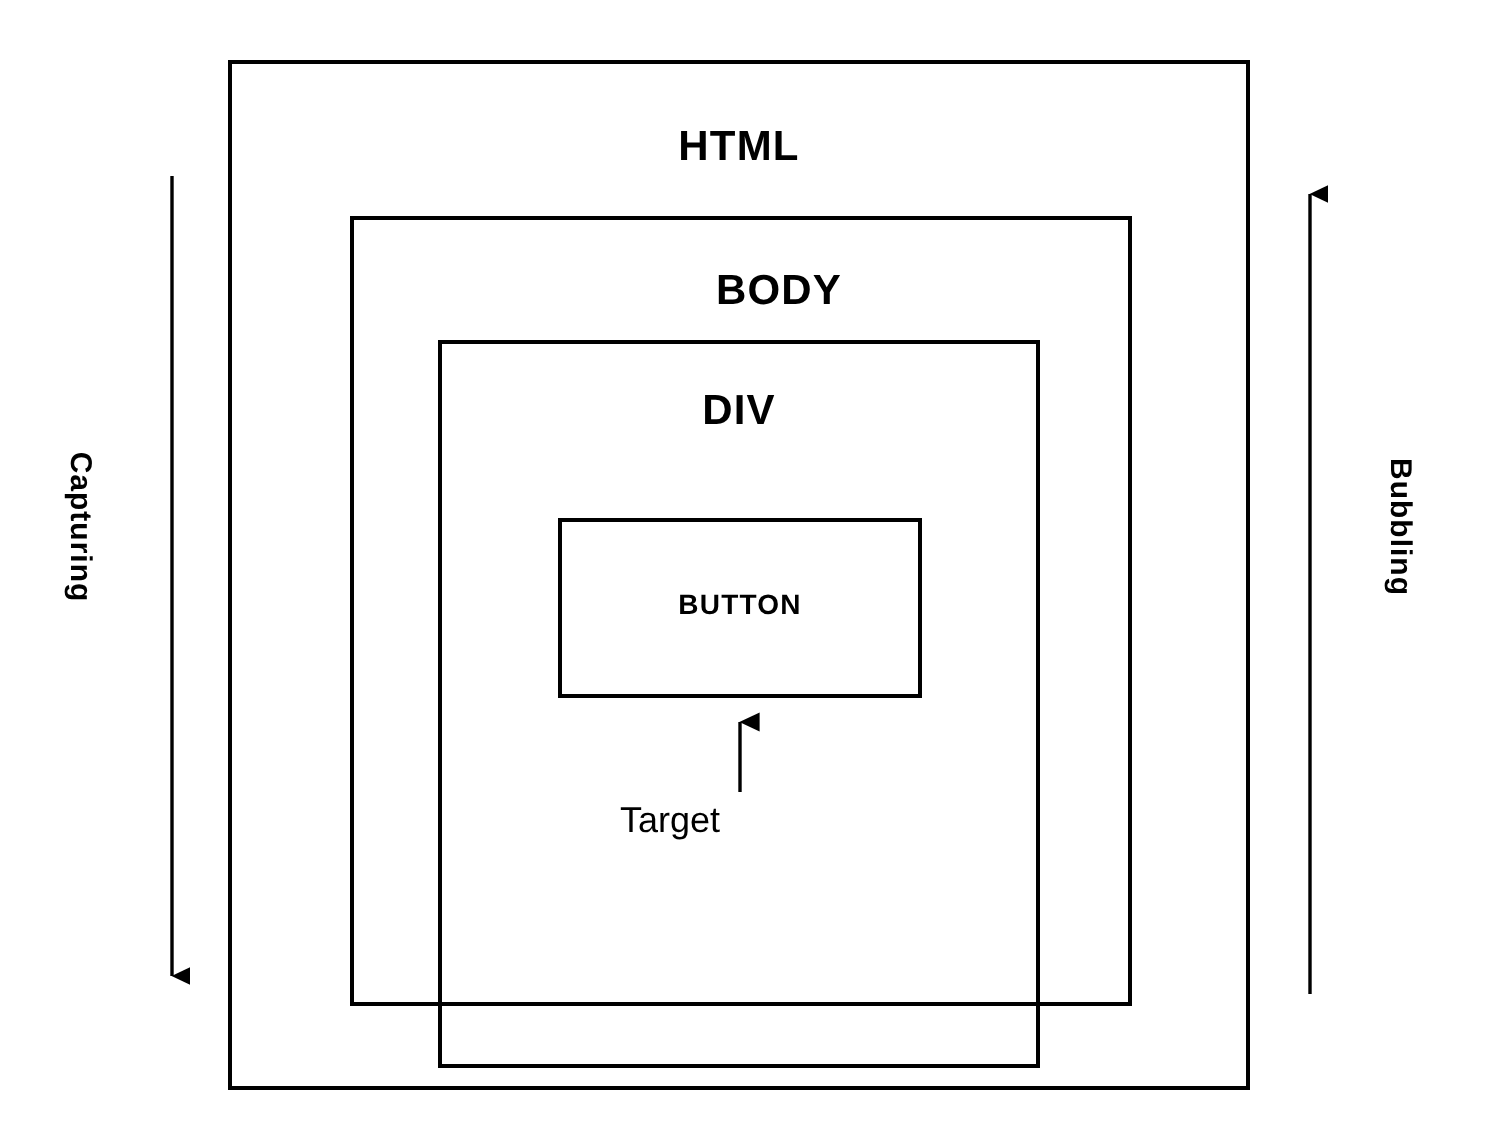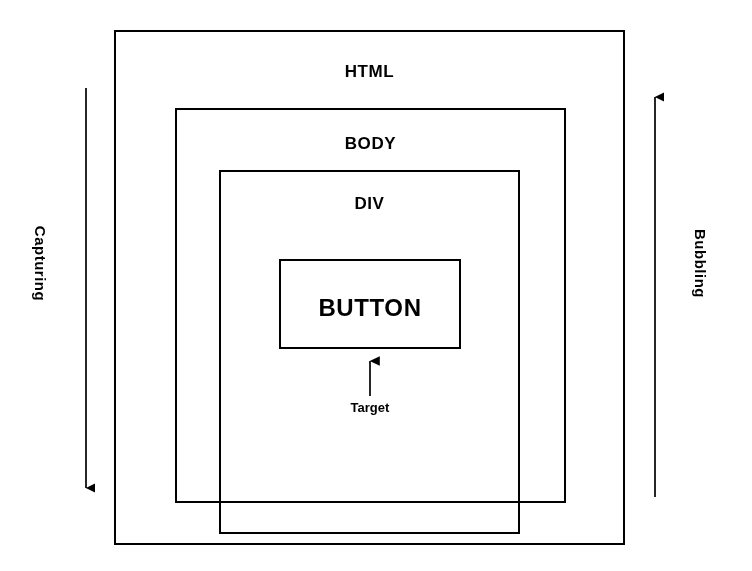--- a/index.html
+++ b/index.html
@@ -32,29 +32,29 @@
   #box-body   { left: 175px; top: 108px; width: 391px; height: 395px; }
   #box-div    { left: 219px; top: 170px; width: 301px; height: 364px; }
   #box-button { left: 279px; top: 259px; width: 182px; height: 90px;  }
 
   
   .node-label {
     position: absolute;
     width: 100%;
     text-align: center;
     font-weight: bold;
-    font-size: 17px;
+    font-size: 21px;
     letter-spacing: 0.6px;
     color: #000000;
     white-space: nowrap;
   }
   #box-html   .node-label { top: 30px; }
-  #box-body   .node-label { top: 24px; }
+  #box-body   .node-label { top: 24px; padding-left: 19px; }
   #box-div    .node-label { top: 22px; }
-  #box-button .node-label { top: 33px; font-size: 24px; }
+  #box-button .node-label { top: 33px; font-size: 14px; }
 
   
   .flow-label {
     position: absolute;
     font-weight: bold;
     font-size: 15px;
     letter-spacing: 0.5px;
     color: #000000;
     white-space: nowrap;
     transform-origin: center center;
@@ -83,23 +83,23 @@
     height: 571px;
     pointer-events: none;
   }
 
   
   #label-target {
     position: absolute;
     left: 310px;
     top: 400px;
     width: 120px;
-    text-align: center;
-    font-weight: bold;
-    font-size: 13px;
+    text-align: left;
+    font-weight: normal;
+    font-size: 18px;
     color: #000000;
     white-space: nowrap;
   }
 </style>
 </head>
 <body>
 
 <div id="diagram-canvas">
 
   <div class="node-box" id="box-html">

